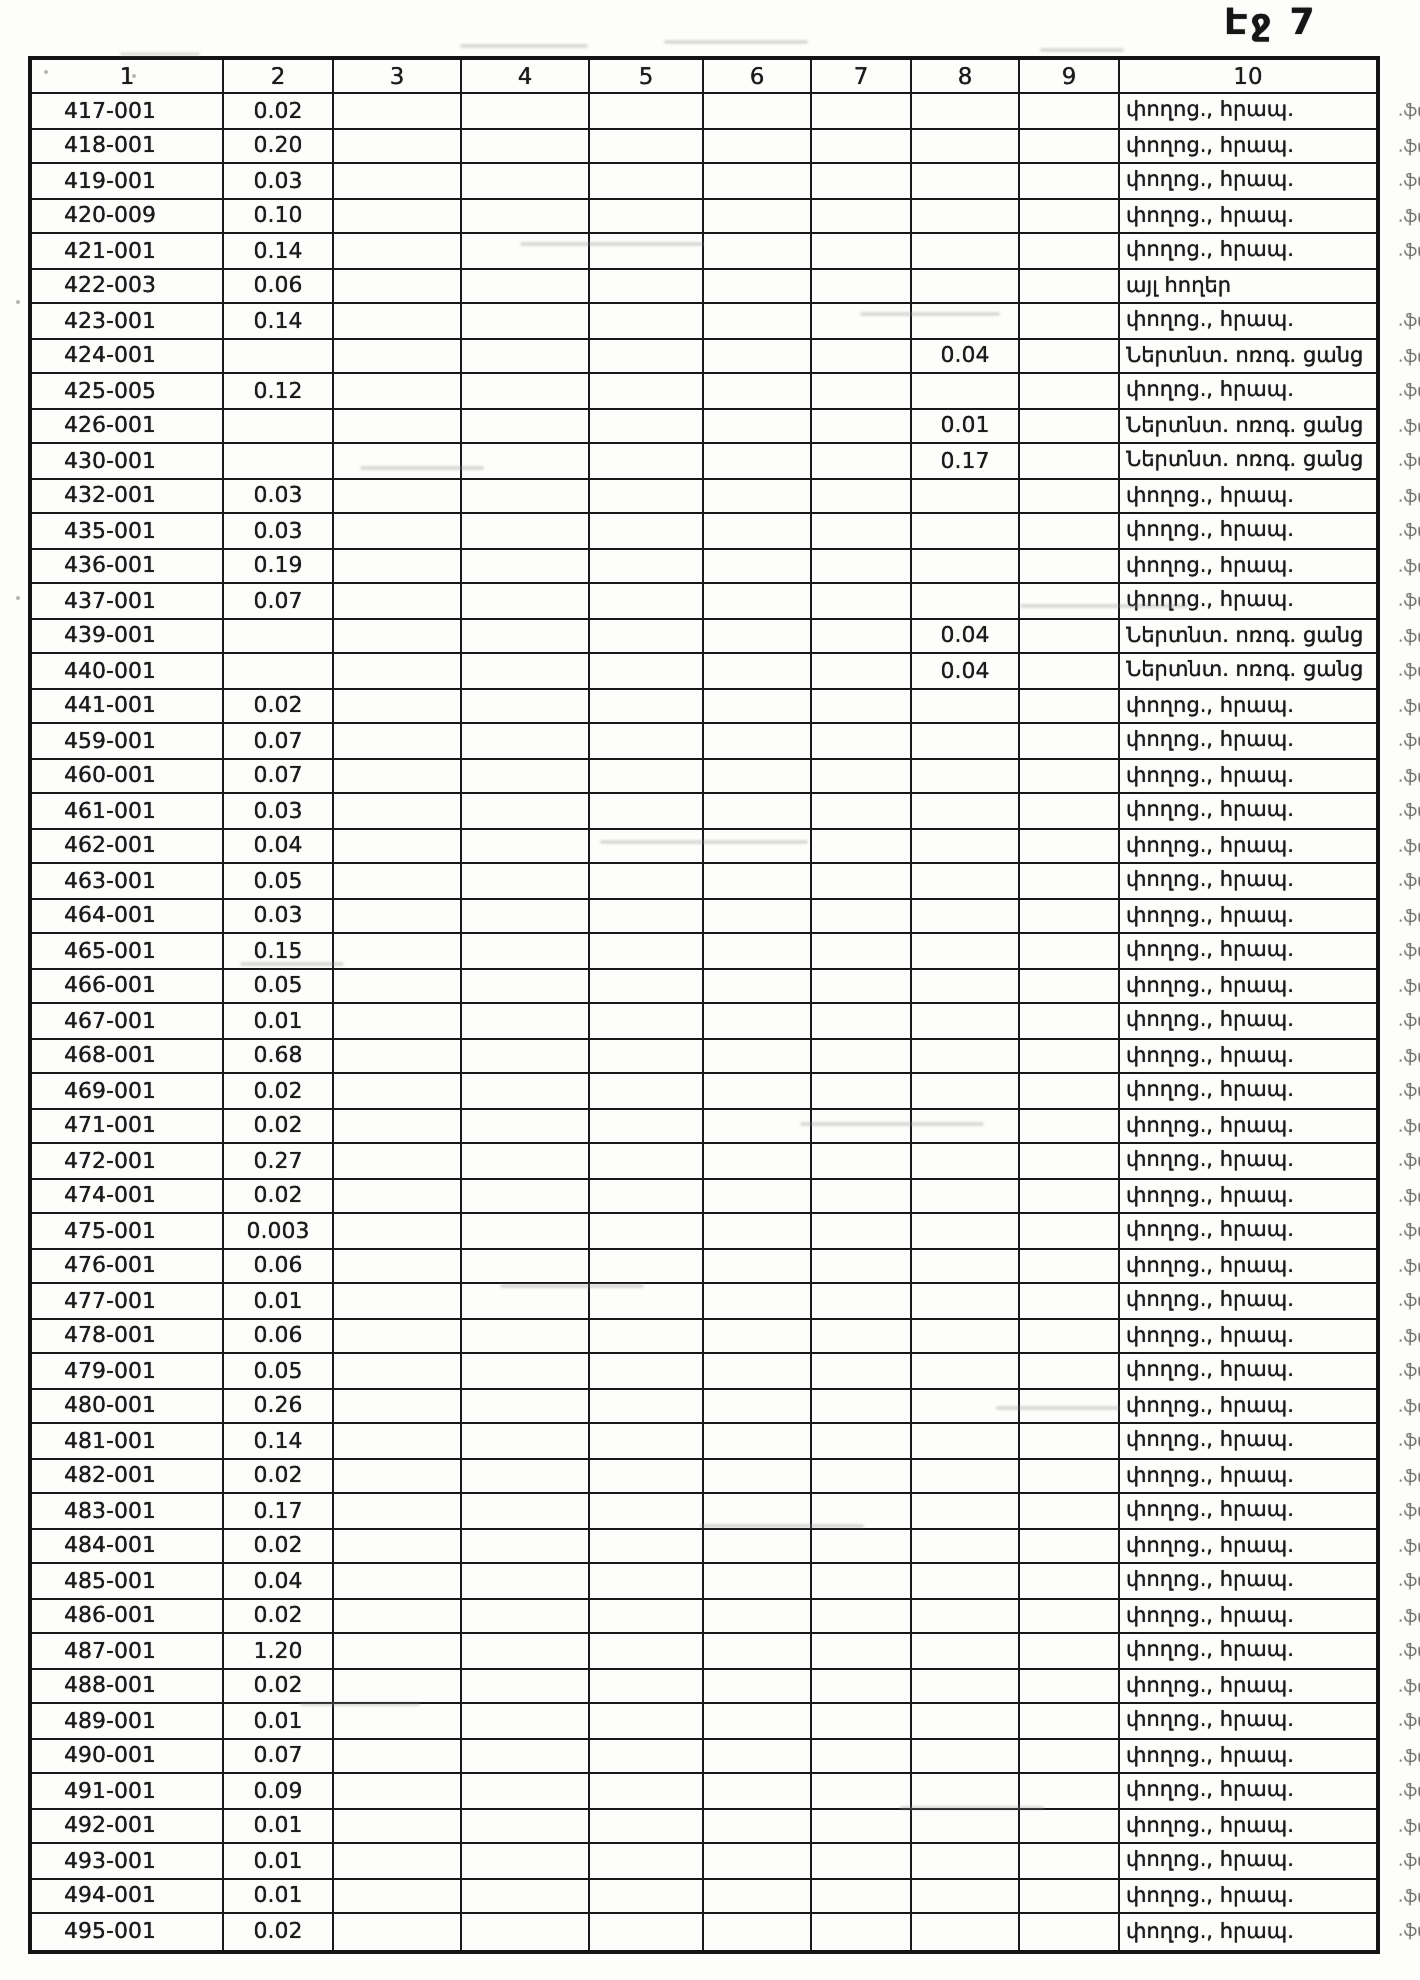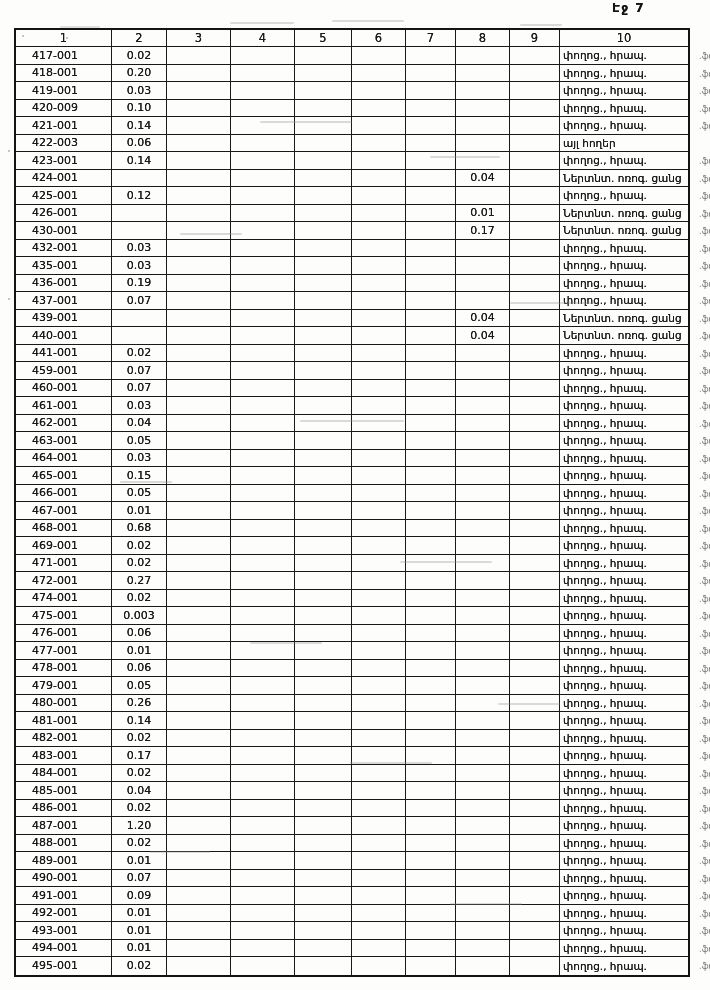--- a/index.html
+++ b/index.html
@@ -6,21 +6,21 @@
   .page{
     position:relative;
     width:710px;height:990px;
     background:#fdfdfb;
     font-family:"DejaVu Sans",sans-serif;
     color:#1b1b1b;
     overflow:hidden;
   }
   .page-number{
     position:absolute;left:612px;top:1px;
-    font-size:12px;font-weight:bold;letter-spacing:1.5px;
+    font-size:18px;font-weight:bold;letter-spacing:1.5px;
     color:#161616;
     text-shadow:0 0 0.5px #222;
   }
   .table-wrap{position:absolute;left:14px;top:28px;}
   .grid{
     width:672px;
     border:2px solid #141414;
     box-sizing:content-box;
     background:#fdfdfb;
   }
@@ -194,21 +194,21 @@
           <div class="cell "></div>
           <div class="cell "></div>
           <div class="cell "></div>
           <div class="cell "></div>
           <div class="cell "></div>
           <div class="cell center">0.04</div>
           <div class="cell "></div>
           <div class="cell use">Ներտնտ. ոռոգ. ցանց</div>
         </div>
         <div class="row">
-          <div class="cell id">425-001</div>
+          <div class="cell id">425-005</div>
           <div class="cell center">0.12</div>
           <div class="cell "></div>
           <div class="cell "></div>
           <div class="cell "></div>
           <div class="cell "></div>
           <div class="cell "></div>
           <div class="cell center"></div>
           <div class="cell "></div>
           <div class="cell use">փողոց., հրապ.</div>
         </div>

